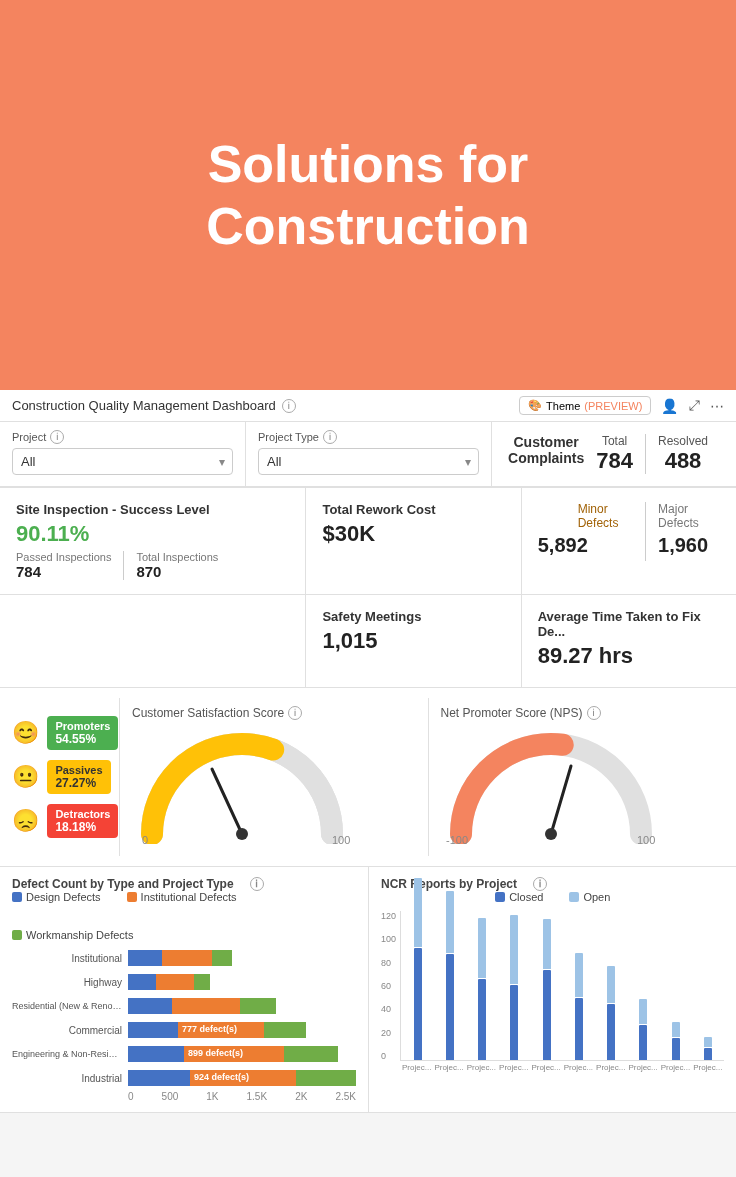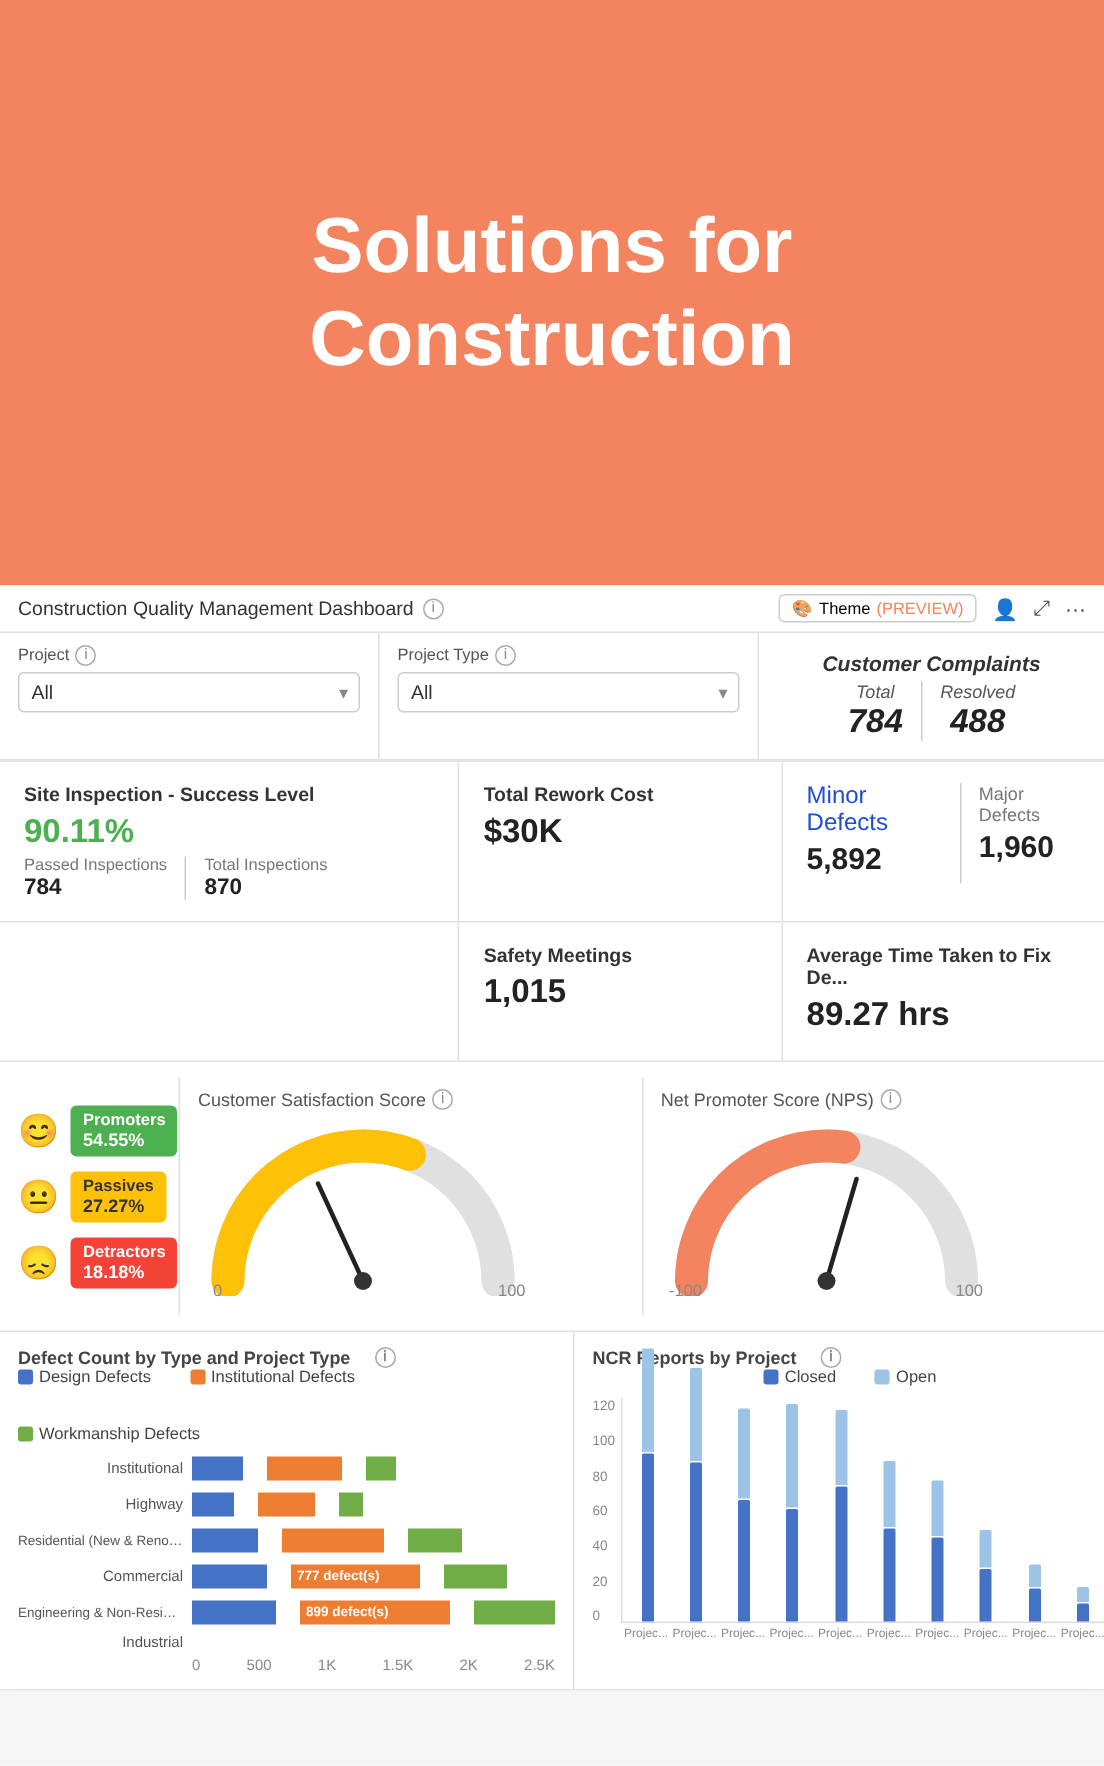--- a/index.html
+++ b/index.html
@@ -110,23 +110,22 @@
       pointer-events: none;
       color: #888;
       font-size: 12px;
     }
 
     
     .complaints-card {
       flex: 0 0 230px;
       padding: 12px 16px;
       display: flex;
-      flex-direction: column;
+      flex-direction: row;
       justify-content: flex-start;
-      font-style: italic;
     }
     .complaints-title {
       font-size: 14px;
       font-weight: 600;
       color: #333;
       text-align: center;
       margin-bottom: 4px;
     }
     .complaints-table {
       display: flex;
@@ -340,21 +339,21 @@
       color: #555;
       width: 110px;
       text-align: right;
       white-space: nowrap;
       overflow: hidden;
       text-overflow: ellipsis;
     }
     .hbar-bars {
       display: flex;
       align-items: center;
-      gap: 16px;
+      gap: 0;
       flex: 1;
       height: 18px;
       position: relative;
     }
     .hbar-seg {
       height: 16px;
       border-radius: 0;
     }
     .x-axis {
       display: flex;
@@ -458,21 +457,21 @@
         </div>
       </div>
     </div>
     <div class="kpi-card">
       <div class="kpi-title">Total Rework Cost</div>
       <div class="kpi-value-neutral">$30K</div>
     </div>
     <div class="kpi-card">
       <div class="defects-card">
         <div class="defect-item">
-          <div style="font-size:16px;color:#1d4ed8;">Minor Defects</div>
+          <div style="font-size:12px;color:#a16207;margin-left:40px;">Minor Defects</div>
           <div class="kpi-value-neutral" style="font-size:20px;">5,892</div>
         </div>
         <div class="defect-item">
           <div style="font-size:12px;color:#777;">Major Defects</div>
           <div class="kpi-value-neutral" style="font-size:20px;">1,960</div>
         </div>
       </div>
     </div>
   </div>
 
@@ -624,20 +623,27 @@
             <div class="hbar-seg" style="width:56px;background:#4472C4;"></div>
             <div class="hbar-seg" style="width:100px;background:#ED7D31;position:relative;">
               <span style="position:absolute;left:4px;top:2px;font-size:9px;color:#fff;font-weight:600;white-space:nowrap;">899 defect(s)</span>
             </div>
             <div class="hbar-seg" style="width:54px;background:#70AD47;"></div>
           </div>
         </div>
 
         <div class="hbar-row">
           <div class="hbar-label">Industrial</div>
+          <div class="hbar-bars" style="position:relative;">
+            <div class="hbar-seg" style="width:62px;background:#4472C4;"></div>
+            <div class="hbar-seg" style="width:106px;background:#ED7D31;position:relative;">
+              <span style="position:absolute;left:4px;top:2px;font-size:9px;color:#fff;font-weight:600;white-space:nowrap;">924 defect(s)</span>
+            </div>
+            <div class="hbar-seg" style="width:60px;background:#70AD47;"></div>
+          </div>
         </div>
       </div>
       <div class="x-axis">
         <span>0</span>
           <span>500</span>
           <span>1K</span>
           <span>1.5K</span>
           <span>2K</span>
           <span>2.5K</span>
       </div>

